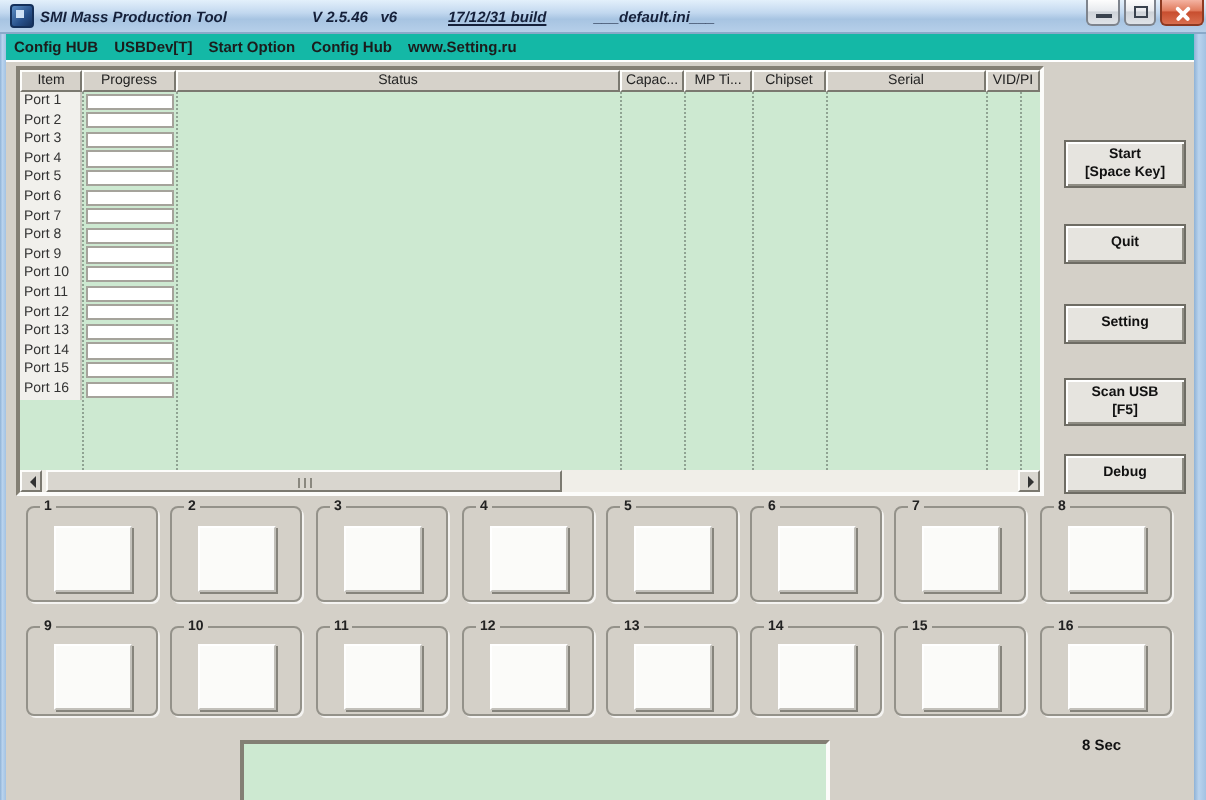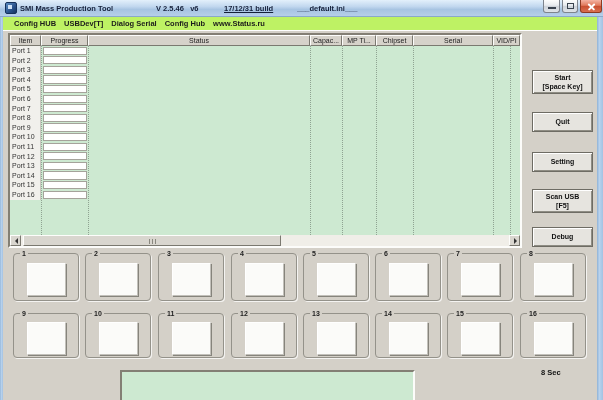--- a/index.html
+++ b/index.html
@@ -18,37 +18,37 @@
     position:absolute;left:0;top:0;width:603px;height:17px;
     background:linear-gradient(180deg,#e3f0fb 0%,#c2d8ef 40%,#a7c4e2 60%,#b6cfe9 100%);
     border-bottom:1px solid #8aa9c9;
   }
   .appicon{
     position:absolute;left:5px;top:2px;width:12px;height:12px;
     background:linear-gradient(135deg,#5e8fc4 0%,#27508a 60%,#16335f 100%);
     border:1px solid #14305a;border-radius:2px;
   }
   .appicon::after{content:"";position:absolute;left:2px;top:2px;width:4px;height:4px;background:#cfe2f6;}
-  .tseg{position:absolute;top:2px;font-size:7.5px;font-weight:700;color:#15203a;white-space:pre;line-height:13px;}
+  .tseg{position:absolute;top:2px;font-size:7.5px;font-weight:700;color:#15203a;white-space:pre;line-height:13px;font-style:italic;}
   .tseg.u{text-decoration:underline;}
   .capbtn{position:absolute;top:0;height:13px;border:1px solid #7e848d;border-top:none;border-radius:0 0 3px 3px;
     background:linear-gradient(180deg,#fdfdfd,#e7eaee 45%,#ced3d9 50%,#dfe3e8);}
   .capbtn .bar{position:absolute;left:50%;bottom:3px;width:8px;height:2px;margin-left:-4px;background:#39424e;}
   .capbtn .box{position:absolute;left:50%;top:3px;width:7px;height:6px;margin-left:-3.5px;border:1.5px solid #39424e;background:transparent;}
   .capbtn.close{background:linear-gradient(180deg,#f4b3a2,#e07a5c 45%,#c84e2f 50%,#d96f4f);border-color:#8d3a22;}
   .capbtn.close .xg{position:absolute;left:50%;top:50%;width:9px;height:9px;margin:-4.5px 0 0 -4.5px;}
   .capbtn.close .xg::before,.capbtn.close .xg::after{
     content:"";position:absolute;left:0;top:4px;width:9px;height:1.6px;background:#fff;border-radius:1px;}
   .capbtn.close .xg::before{transform:rotate(45deg);}
   .capbtn.close .xg::after{transform:rotate(-45deg);}
   
   .menubar{
     position:absolute;left:3px;top:17px;width:594px;height:14px;
-    background:#bef264;border-bottom:1px solid #fff;
-    display:flex;align-items:center;padding-left:7px;
+    background:#14b8a6;border-bottom:1px solid #fff;
+    display:flex;align-items:center;
   }
   .menuitem{font-size:7.5px;font-weight:700;color:#1c1c1c;padding:0 4px;line-height:13px;cursor:default;}
   
   .listview{
     position:absolute;left:8px;top:33px;width:514px;height:215px;
     border:2px solid;border-color:#837f74 #fcfcfa #fcfcfa #837f74;
     background:#cde9d1;
   }
   .lv-head{position:absolute;left:0;top:0;width:510px;height:11px;background:#d6d2ca;}
   .hcell{
@@ -116,23 +116,23 @@
       <span class="box"></span>
     </div>
     <div class="capbtn close" style="left:580px;width:22px">
       <span class="xg"></span>
     </div>
   </div>
 
   <div class="menubar">
     <span class="menuitem">Config HUB</span>
     <span class="menuitem">USBDev[T]</span>
-    <span class="menuitem">Dialog Serial</span>
+    <span class="menuitem">Start Option</span>
     <span class="menuitem">Config Hub</span>
-    <span class="menuitem">www.Status.ru</span>
+    <span class="menuitem">www.Setting.ru</span>
   </div>
 
   <div class="listview">
     <div class="lv-head">
       <div class="hcell" style="left:0;width:31px">Item</div>
       <div class="hcell" style="left:31px;width:47px">Progress</div>
       <div class="hcell" style="left:78px;width:222px">Status</div>
       <div class="hcell" style="left:300px;width:32px">Capac...</div>
       <div class="hcell" style="left:332px;width:34px">MP Ti...</div>
       <div class="hcell" style="left:366px;width:37px">Chipset</div>

